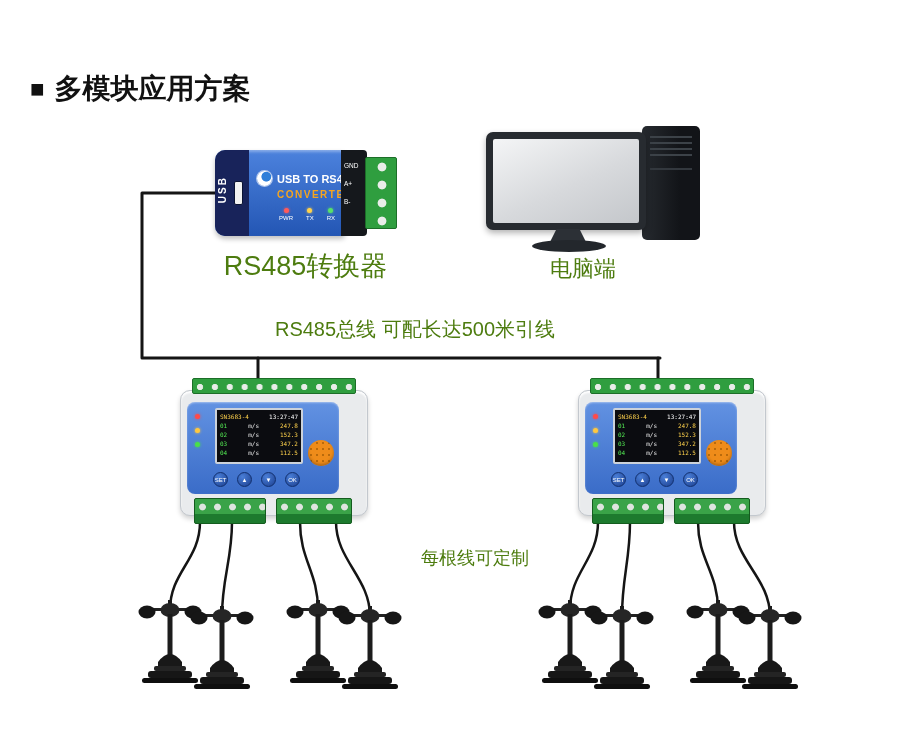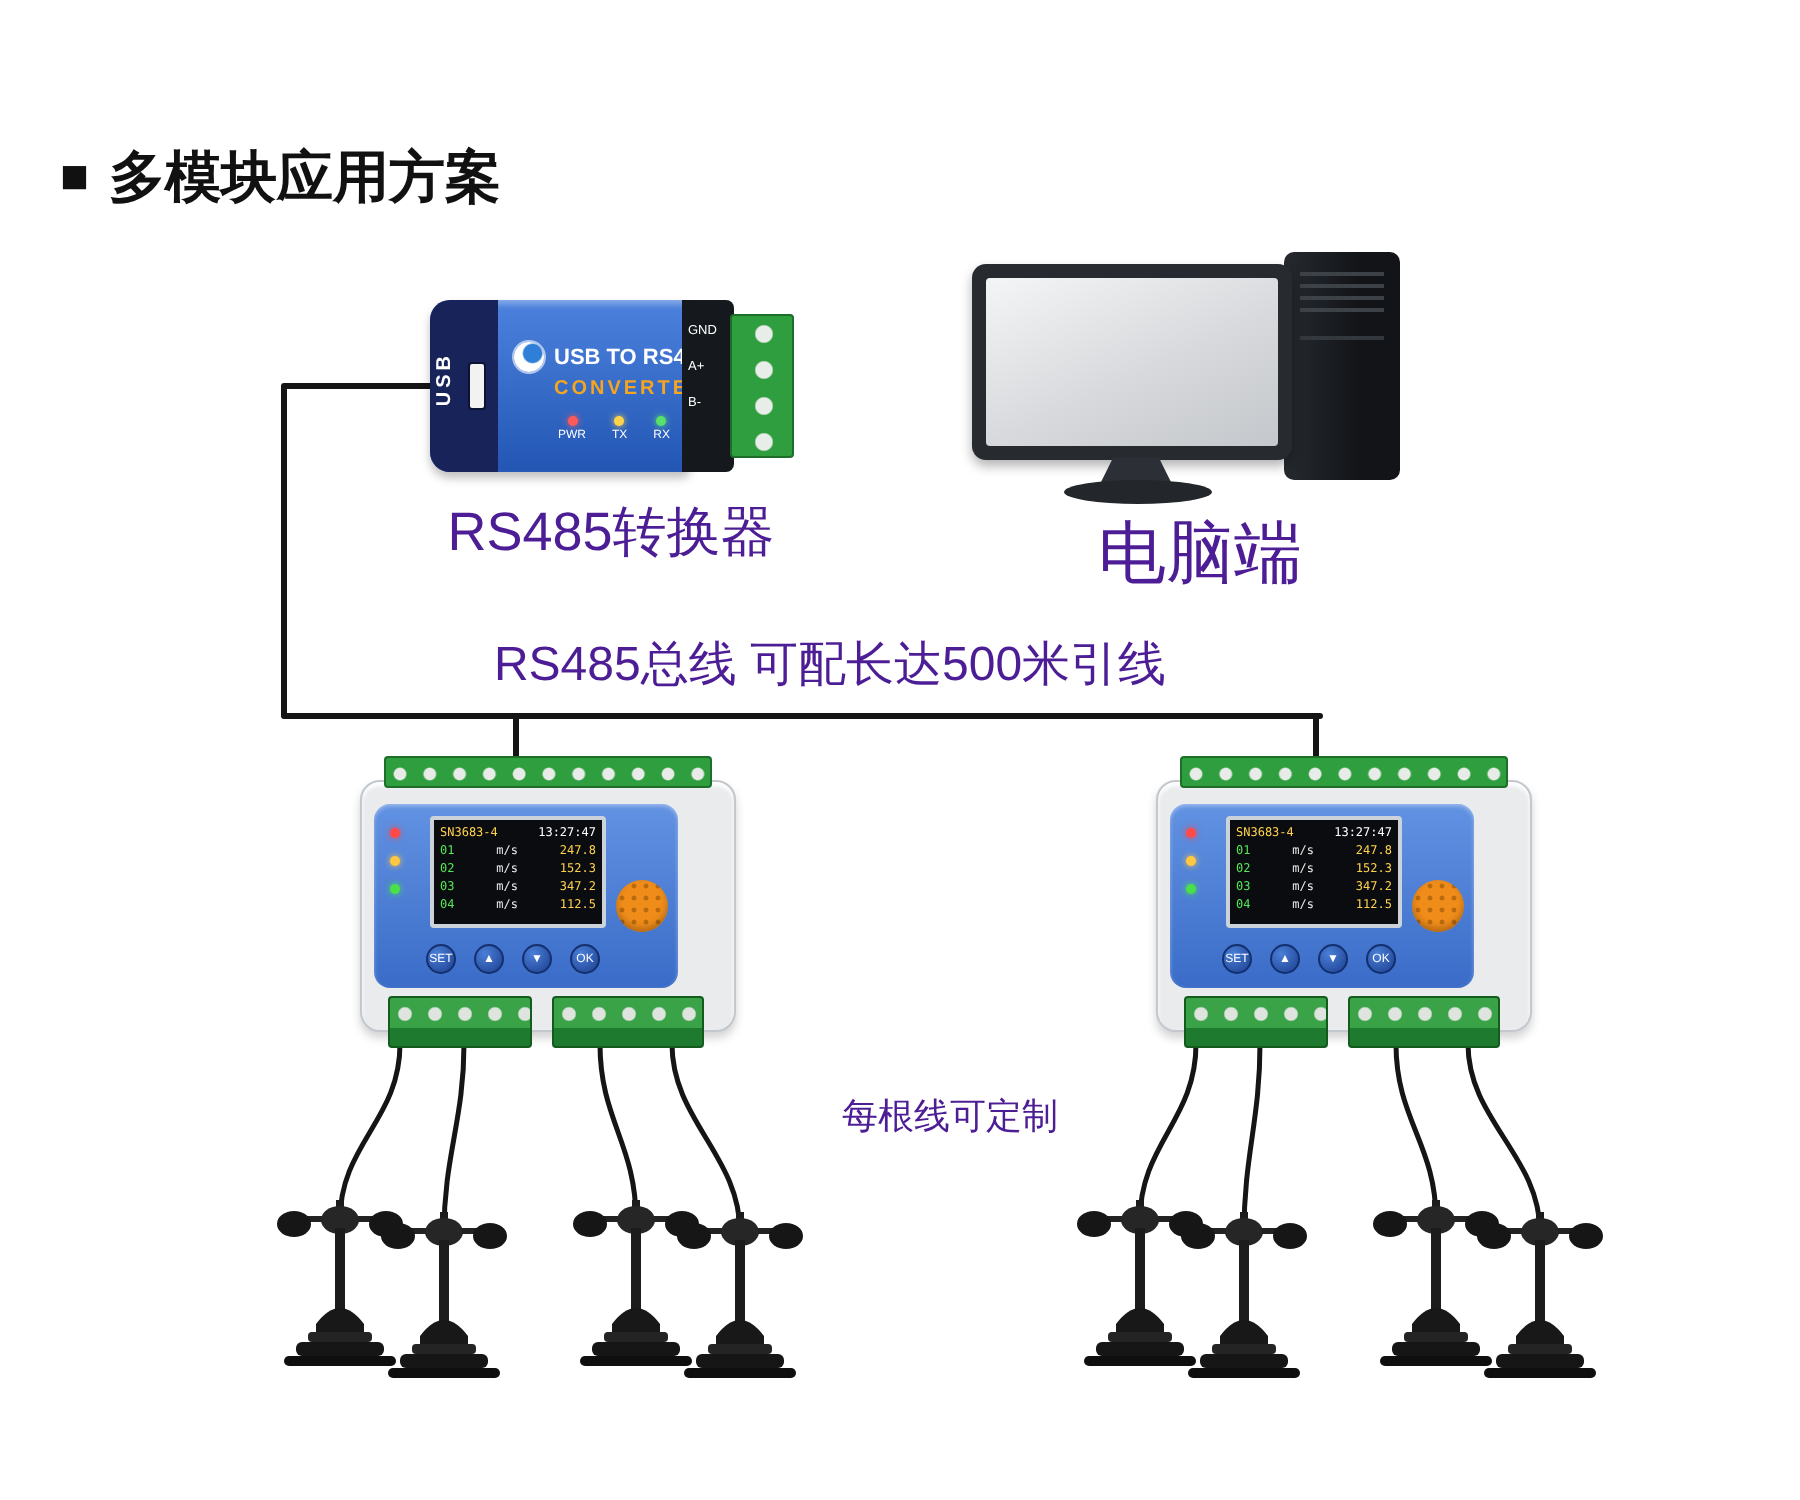--- a/index.html
+++ b/index.html
@@ -53,24 +53,24 @@
   .monitor { position:absolute; left:486px; top:132px; width:160px; height:98px; background:#272b30;
              border-radius:7px; padding:7px; z-index:2; box-shadow:0 3px 6px rgba(0,0,0,.3); }
   .monitor-screen { width:100%; height:100%; border-radius:2px;
                     background:linear-gradient(155deg,#f4f5f6,#d7d9dc 55%,#c4c7cb); }
   .monitor-neck { position:absolute; left:550px; top:229px; width:36px; height:13px; background:#2c3036;
                   clip-path:polygon(18% 0, 82% 0, 100% 100%, 0 100%); z-index:2; }
   .monitor-base { position:absolute; left:532px; top:240px; width:74px; height:12px; background:#23272c;
                   border-radius:50%; z-index:2; }
 
   
-  .lbl { position:absolute; color:#4c1d95; text-align:center; z-index:3; }
+  .lbl { position:absolute; color:#4d7c0f; text-align:center; z-index:3; }
   .lbl-converter { left:188px; top:248px; width:235px; font-size:27px; }
-  .lbl-computer  { left:515px; top:254px; width:170px; font-size:34px; }
-  .lbl-bus       { left:200px; top:316px; width:430px; font-size:24px; }
+  .lbl-computer  { left:498px; top:254px; width:170px; font-size:22px; }
+  .lbl-bus       { left:200px; top:316px; width:430px; font-size:20px; }
   .lbl-note1     { left:372px; top:396px; width:205px; font-size:30px; line-height:42px; }
   .lbl-note2     { left:375px; top:540px; width:200px; font-size:18px; line-height:36px; }
 
   
   .module { position:absolute; width:188px; height:150px; z-index:2; }
   .module.left { left:180px; top:378px; }
   .module.right { left:578px; top:378px; }
   .m-top { position:absolute; left:12px; top:0; width:164px; height:16px; z-index:2; border-radius:2px;
            background-color:#2f9e3f; border:1px solid #1c6e28;
            background-image:radial-gradient(circle at 7px 8px, #e8ece8 2.8px, rgba(0,0,0,0) 3.5px);

